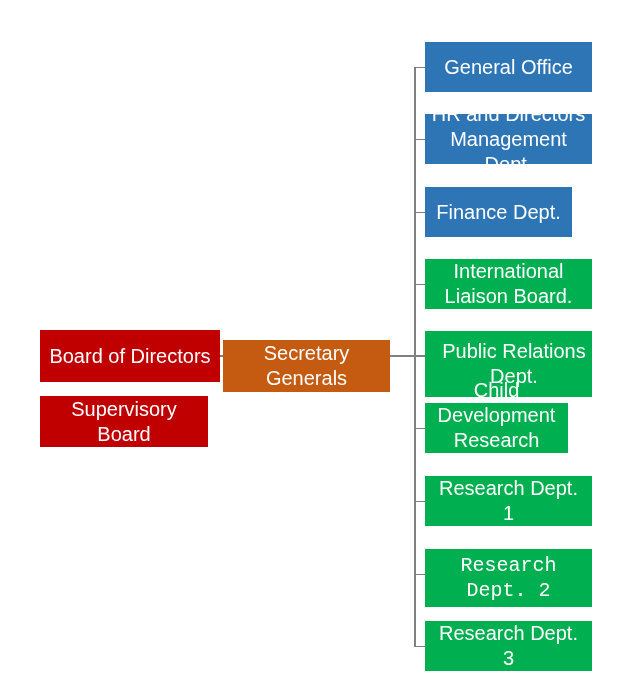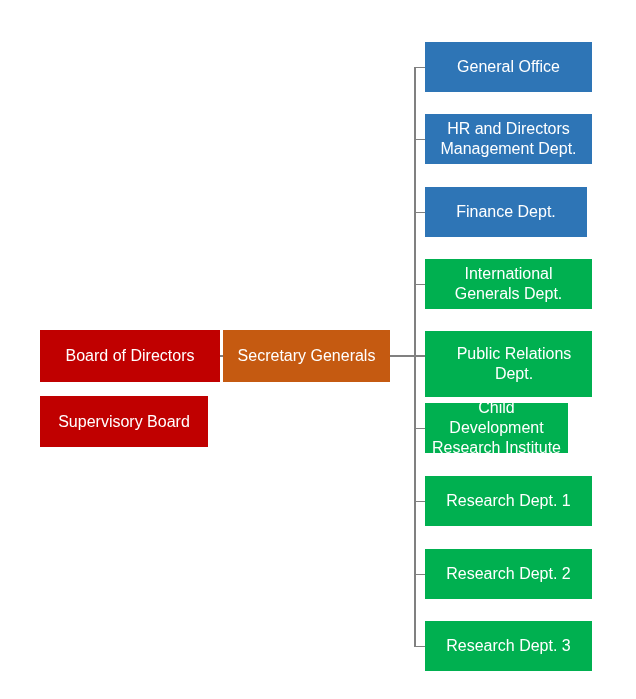--- a/index.html
+++ b/index.html
@@ -15,21 +15,21 @@
     font-family: "Liberation Sans", "DejaVu Sans", sans-serif;
     overflow: hidden;
   }
   .node {
     position: absolute;
     display: flex;
     align-items: center;
     justify-content: center;
     text-align: center;
     color: var(--text, #ffffff);
-    font-size: 16px;
+    font-size: 20px;
     line-height: 1.25;
     padding: 2px 6px;
     box-sizing: border-box;
   }
   .node-red    { background: var(--red, #C00000); }
   .node-orange { background: var(--orange, #C55A11); }
   .node-blue   { background: var(--blue, #2E75B6); }
   .node-green  { background: var(--green, #00B050); }
   .connector {
     position: absolute;
@@ -53,45 +53,45 @@
   <div class="connector" style="left:414px; top:573.5px; width:11px; height:1.5px;"></div>
   <div class="connector" style="left:414px; top:645.5px; width:11px; height:1.5px;"></div>
 
   <div class="node node-red" style="left:40px; top:330px; width:180px; height:52px;">
     <span>Board of Directors</span>
   </div>
   <div class="node node-red" style="left:40px; top:396px; width:168px; height:51px;">
     <span>Supervisory Board</span>
   </div>
 
-  <div class="node node-orange" style="left:223px; top:330px; width:167px; height:52px;text-align:right;">
+  <div class="node node-orange" style="left:223px; top:340px; width:167px; height:52px;">
     <span>Secretary Generals</span>
   </div>
 
   <div class="node node-blue" style="left:425px; top:42px; width:167px; height:50px;">
     <span>General Office</span>
   </div>
   <div class="node node-blue" style="left:425px; top:114px; width:167px; height:50px;">
     <span>HR and Directors Management Dept.</span>
   </div>
-  <div class="node node-blue" style="left:425px; top:187px; width:162px; height:50px;align-items:center;">
+  <div class="node node-blue" style="left:425px; top:187px; width:147px; height:50px;align-items:center;">
     <span>Finance Dept.</span>
   </div>
   <div class="node node-green" style="left:425px; top:259px; width:167px; height:50px;">
-    <span>International Generals Dept.</span>
+    <span>International Liaison Board.</span>
   </div>
   <div class="node node-green" style="left:425px; top:331px; width:167px; height:66px;padding-left:17px;">
     <span>Public Relations Dept.</span>
   </div>
   <div class="node node-green" style="left:425px; top:403px; width:143px; height:50px;">
     <span>Child Development Research Institute</span>
   </div>
   <div class="node node-green" style="left:425px; top:476px; width:167px; height:50px;">
     <span>Research Dept. 1</span>
   </div>
-  <div class="node node-green" style="left:425px; top:549px; width:167px; height:50px;">
+  <div class="node node-green" style="left:425px; top:549px; width:167px; height:58px;font-family:Liberation Mono, monospace;">
     <span>Research Dept. 2</span>
   </div>
   <div class="node node-green" style="left:425px; top:621px; width:167px; height:50px;justify-content:center;">
     <span>Research Dept. 3</span>
   </div>
 
 </div>
 
 </body></html>

